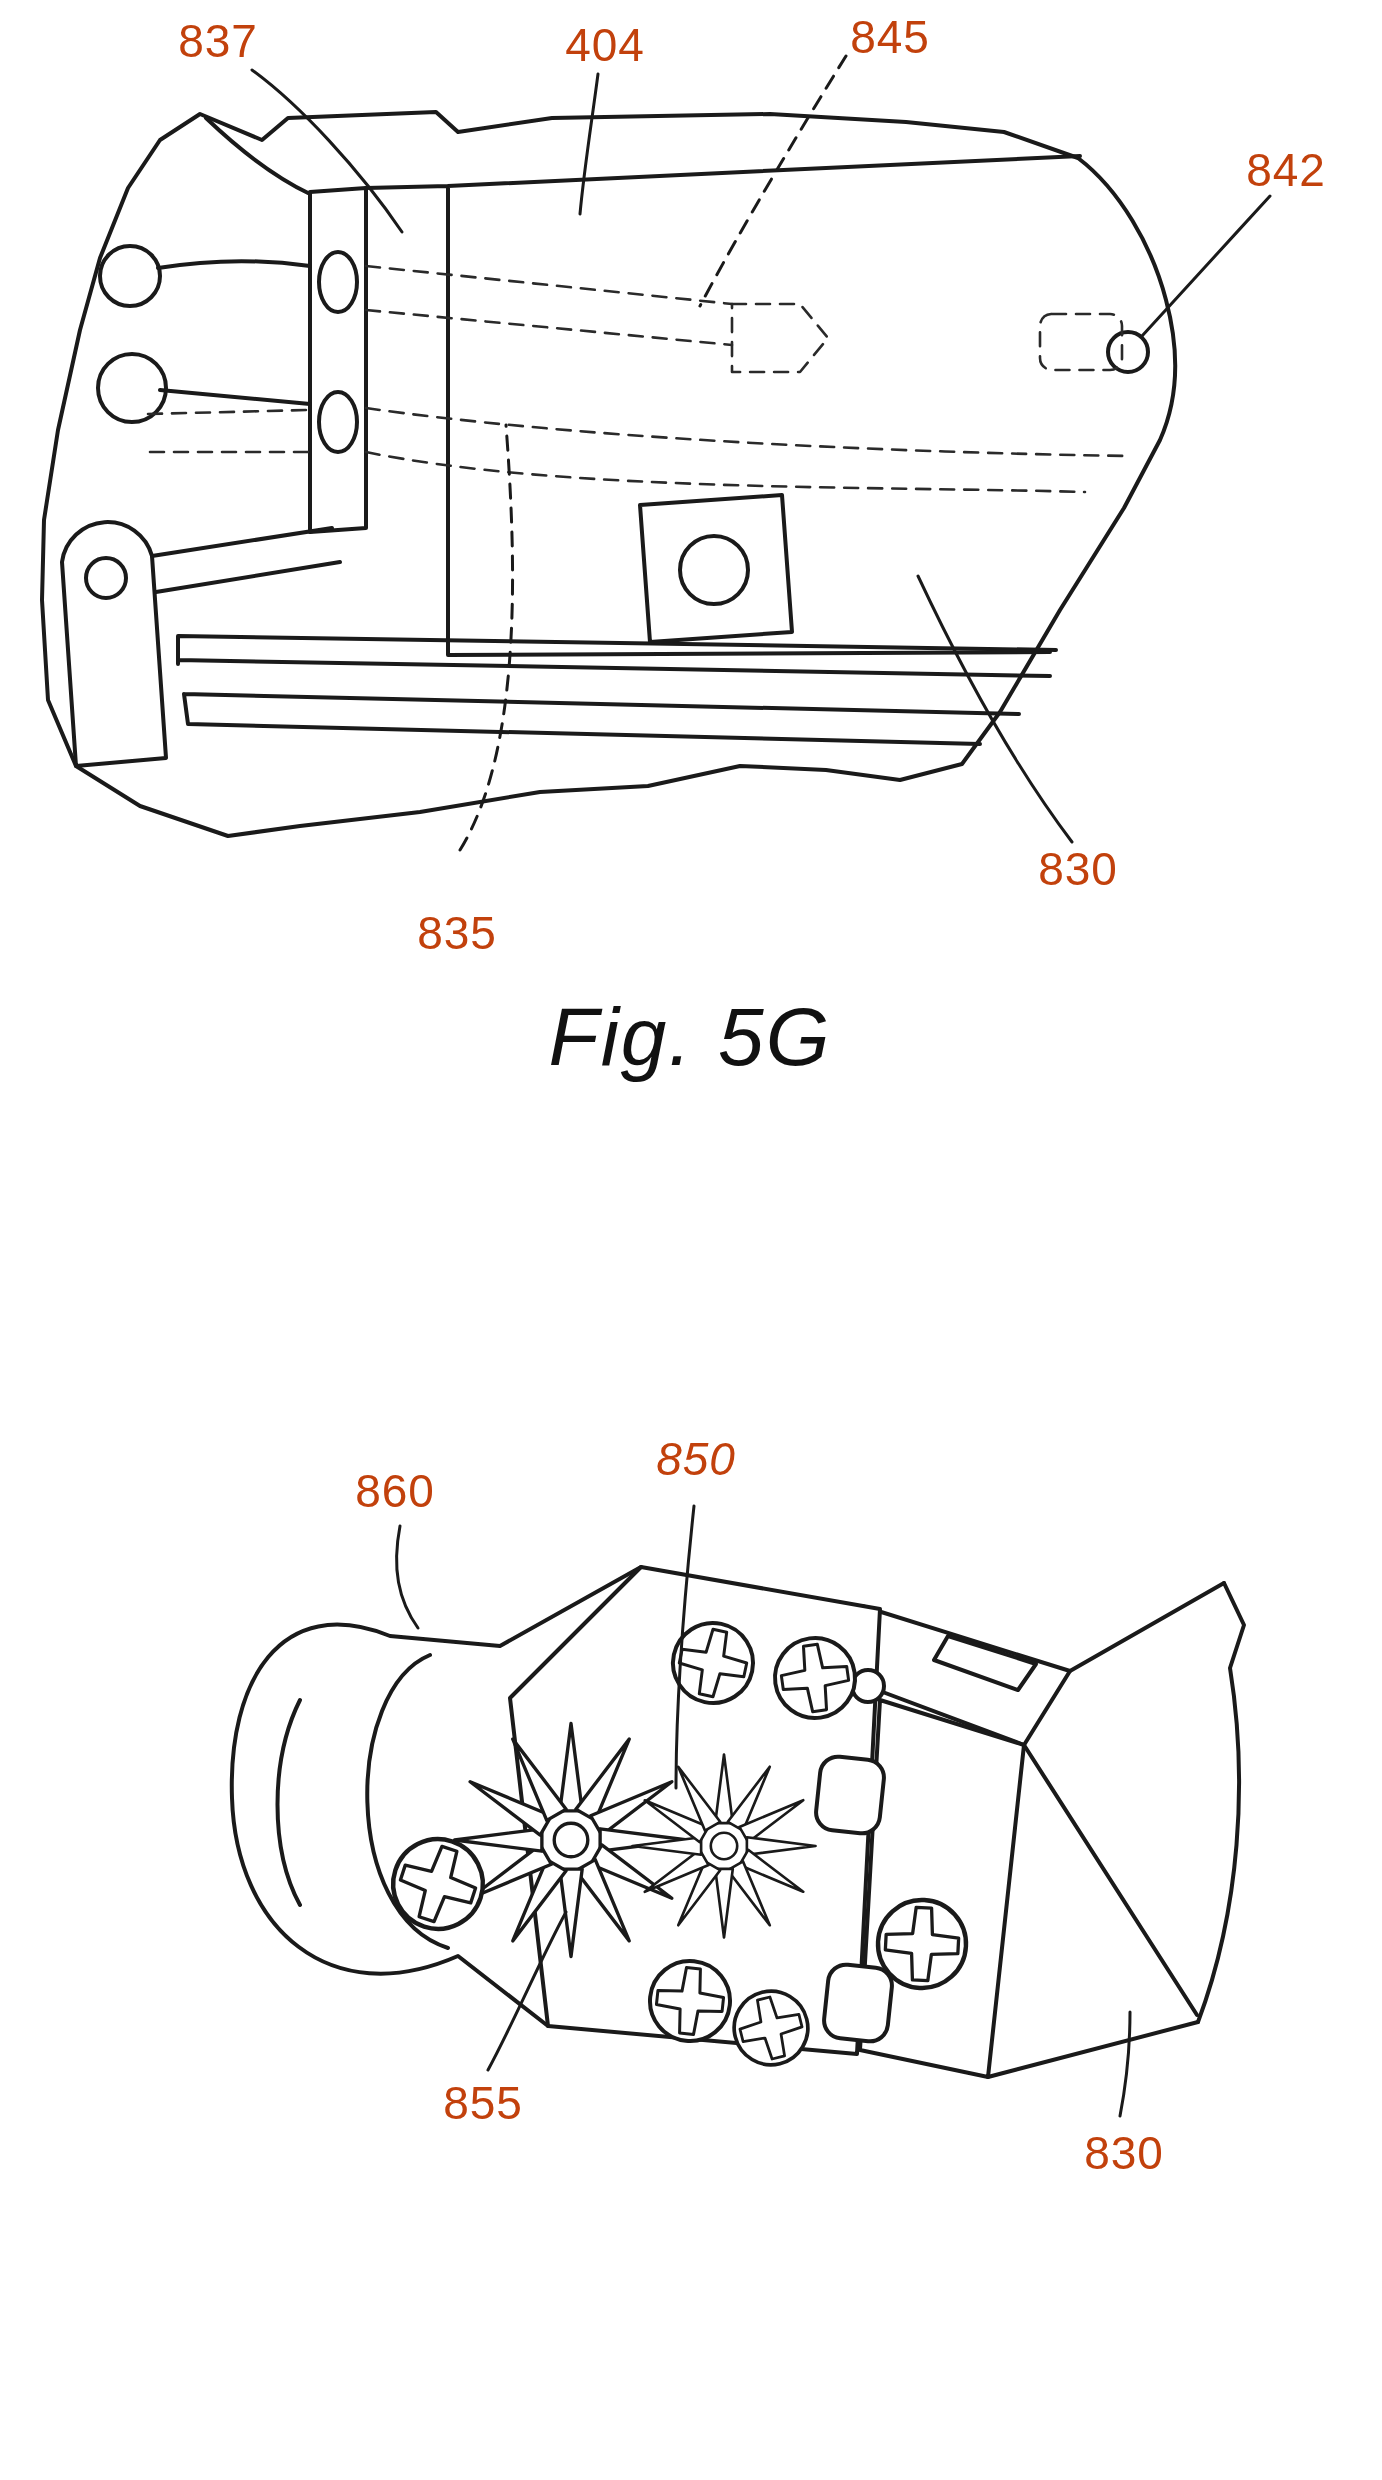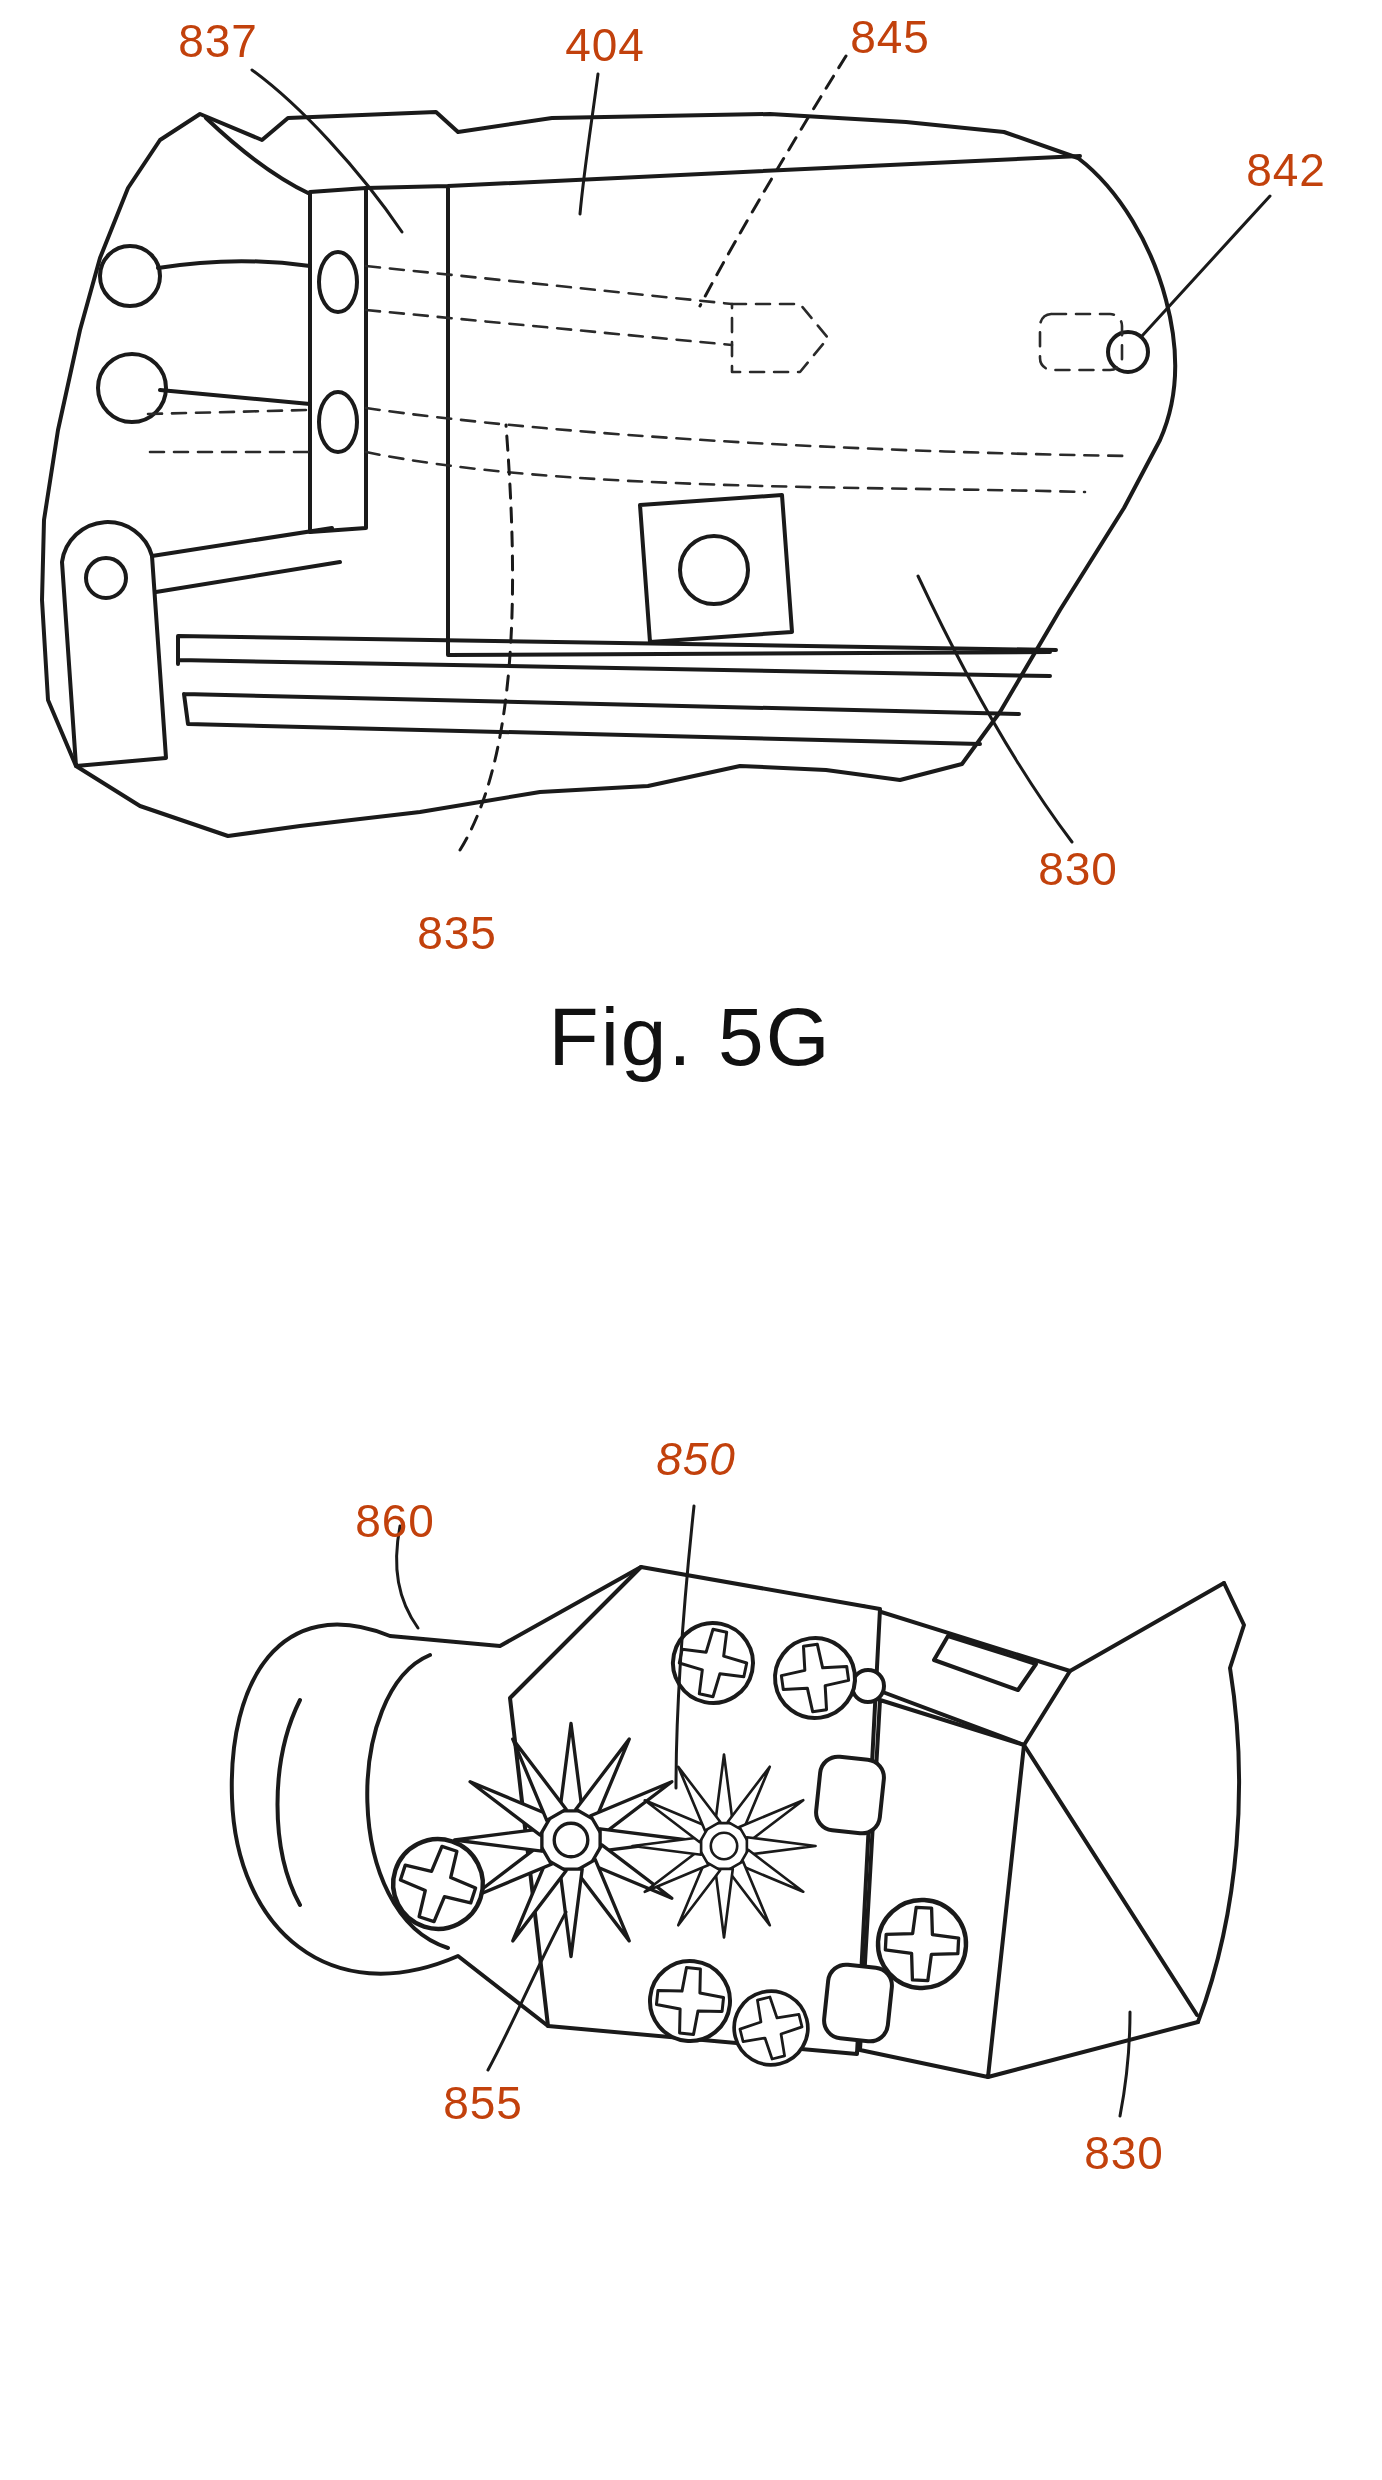--- a/index.html
+++ b/index.html
@@ -175,21 +175,21 @@
     </g>
   </svg>
 
   <div class="ref" style="left:218px; top:14px;">837</div>
   <div class="ref" style="left:605px; top:18px;">404</div>
   <div class="ref" style="left:890px; top:10px;">845</div>
   <div class="ref" style="left:1286px; top:143px;">842</div>
   <div class="ref" style="left:457px; top:906px;">835</div>
   <div class="ref" style="left:1078px; top:842px;">830</div>
 
-  <div class="caption" style="left:690px; top:990px;">Fig. 5G</div>
+  <div class="caption" style="left:690px; top:990px;font-style:italic;">Fig. 5G</div>
 
-  <div class="ref" style="left:395px; top:1464px;margin-top:30px;">860</div>
+  <div class="ref" style="left:395px; top:1464px;">860</div>
   <div class="ref" style="left:696px; top:1432px;font-style:italic;">850</div>
   <div class="ref" style="left:483px; top:2076px;">855</div>
   <div class="ref" style="left:1124px; top:2126px;">830</div>
 
 
 </div>
 
 </body></html>

